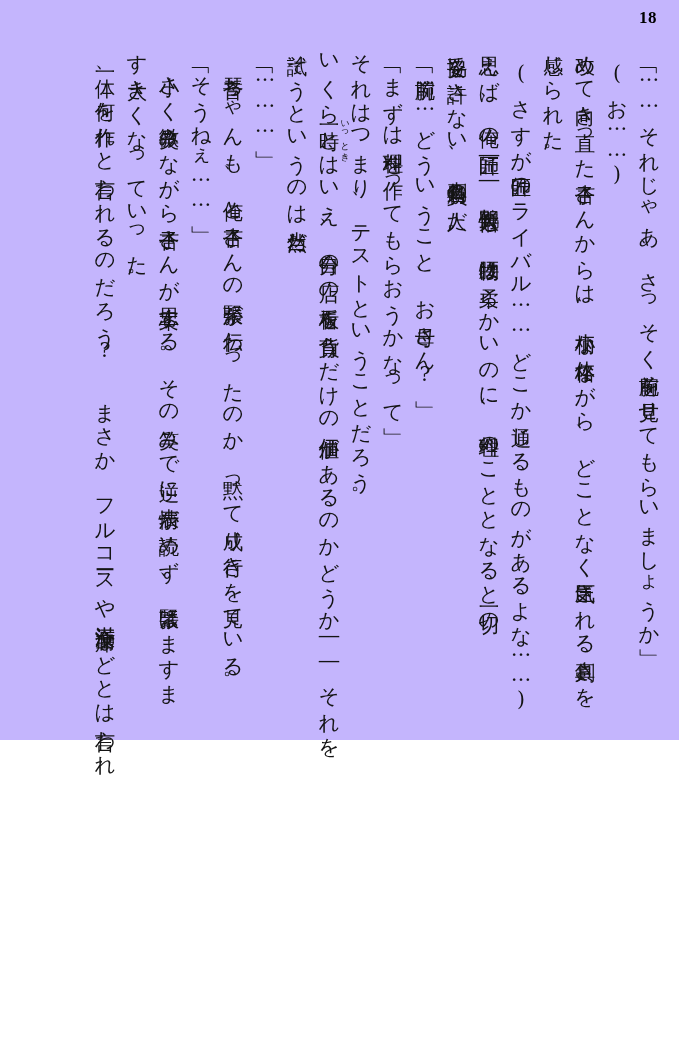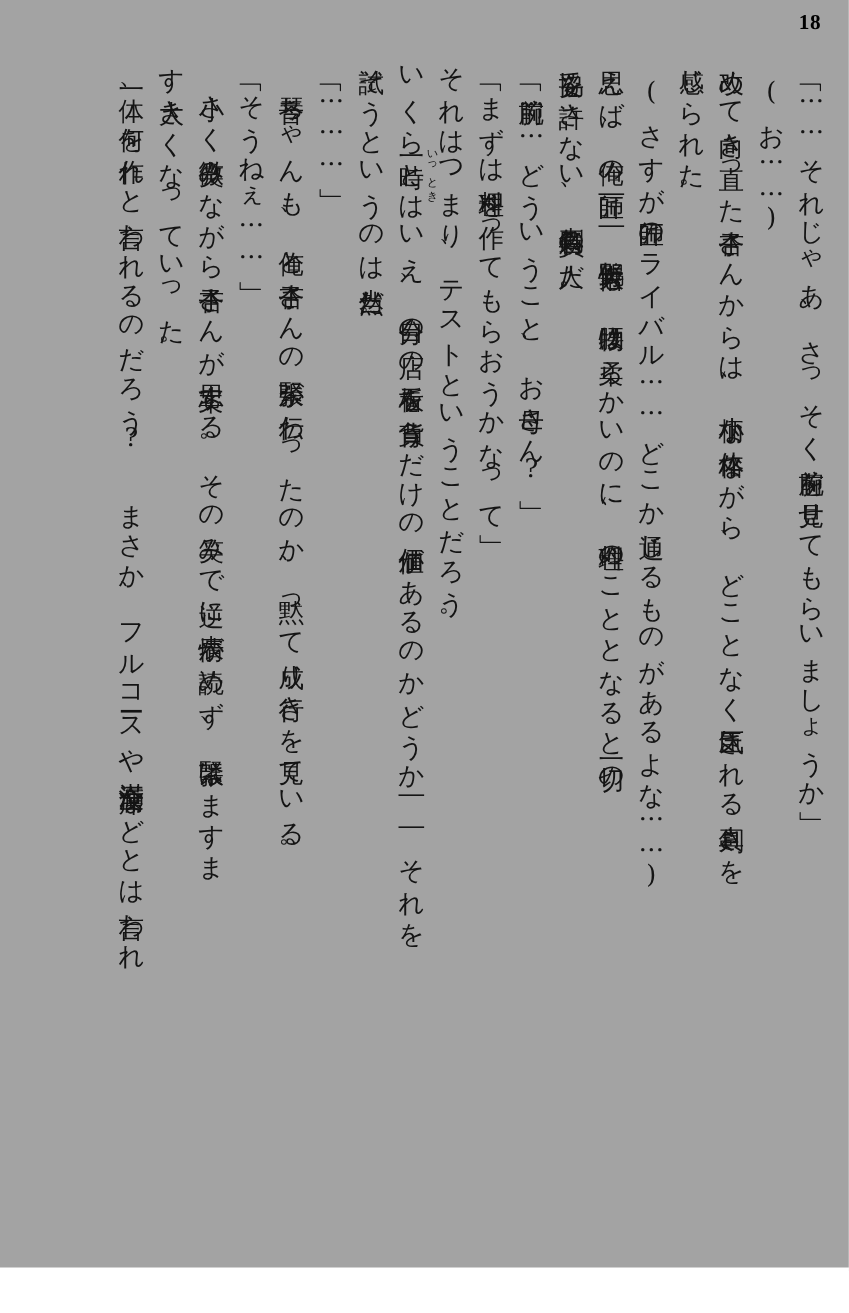--- a/index.html
+++ b/index.html
@@ -10,23 +10,23 @@
   body {
     width: 679px;
     height: 1050px;
     overflow: hidden;
     font-family: "DejaVu Serif", "Liberation Serif", serif;
     color: #111111;
   }
   .page {
     position: relative;
     width: 679px;
-    height: 1014px;
+    height: 740px;
     box-sizing: border-box;
-    background: #a3a3a3;
+    background: #c4b5fd;
   }
   .page-number {
     position: absolute;
     top: 8px;
     right: 22px;
     font-size: 17px;
     font-weight: bold;
     font-family: "Liberation Serif", "DejaVu Serif", serif;
     letter-spacing: 0.5px;
     color: #000000;

